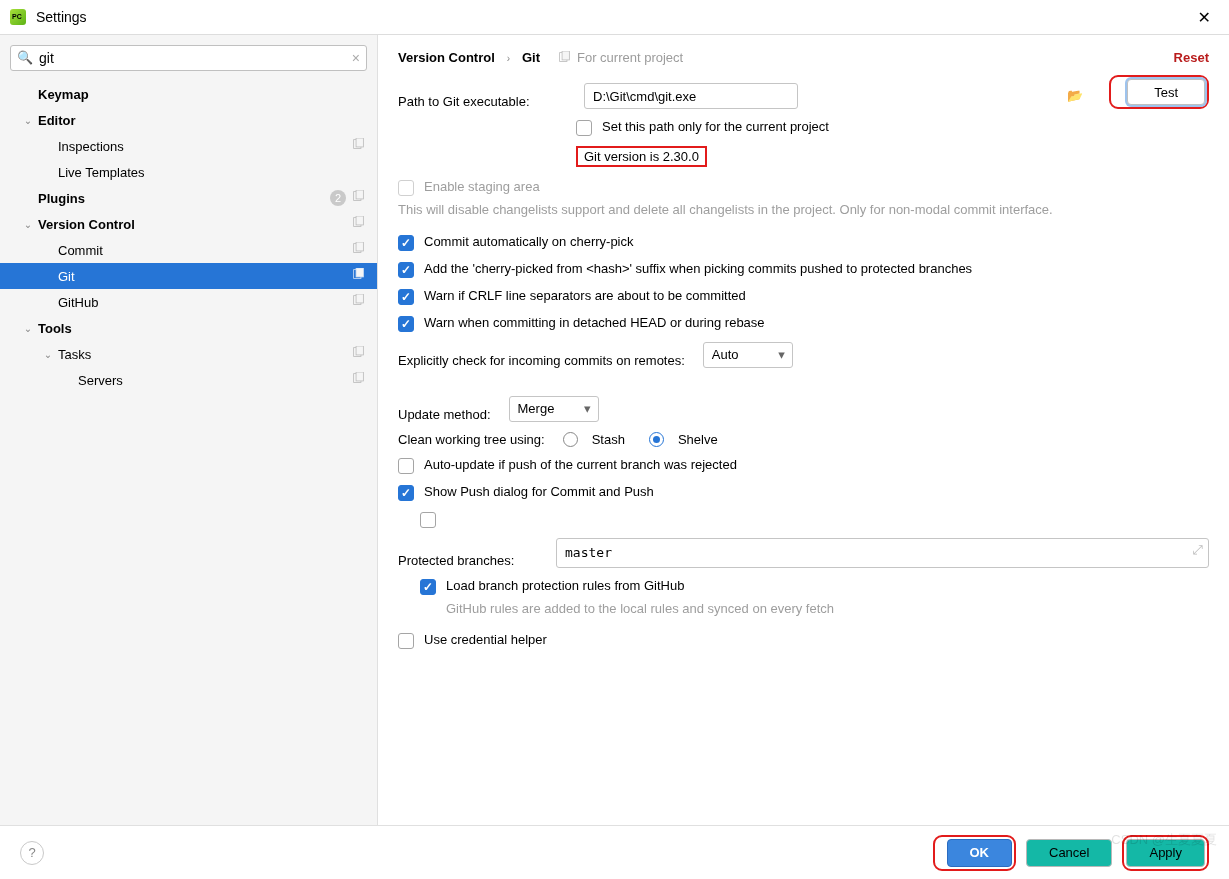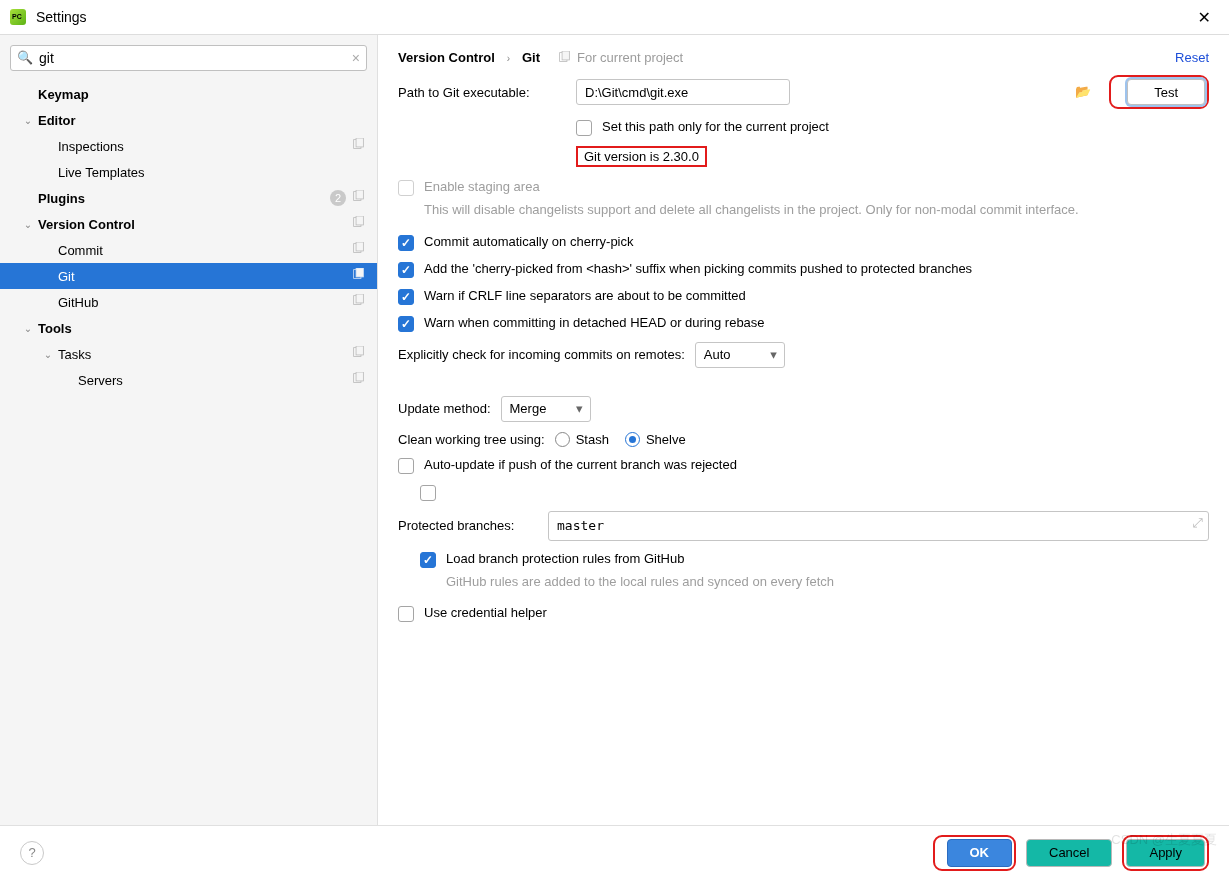--- a/index.html
+++ b/index.html
@@ -31,41 +31,41 @@
 .lvl2 { padding-left: 58px; }
 .sel { background:#2675d6; color:#fff; }
 .sel .cp { color:#cfe0f5; }
 
 .content { flex:1; display:flex; flex-direction:column; min-width:0; }
 .hdr { display:flex; align-items:center; padding: 14px 20px 10px 20px; }
 .crumbs { font-size:14px; }
 .crumbs b { font-weight:bold; }
 .crumbs .sep { color:#888; margin:0 8px; font-size:10px; }
 .forproj { color:#9c9c9c; margin-left:18px; display:flex; align-items:center; gap:6px; }
-.reset { margin-left:auto; color:#1d4ed8; font-weight:normal; cursor:pointer; }
+.reset { margin-left:auto; color:#b91c1c; font-weight:bold; cursor:pointer; }
 
 .body { flex:1; overflow:auto; padding: 0 20px 10px 20px; }
-.row { display:flex; align-items:center; margin-bottom:10px; }
+.row { display:flex; align-items:flex-end; margin-bottom:10px;gap:8px; }
 .lblw { width: 178px; }
 .txtin { flex:1; height:26px; border:1px solid #c5c5c5; border-radius:3px; padding:0 28px 0 8px; font-size:13px; }
 .fieldwrap { flex:1; position:relative; }
 .fieldwrap .fldicon { position:absolute; right:6px; top:5px; color:#b8b8b8; }
 .btn { height:26px; border:1px solid #c0c0c0; border-radius:4px; background:#fff; padding:0 26px; cursor:pointer; font-size:13px; margin-left:14px; box-shadow: 0 0 0 2px #9ec3ed;}
 .redbox { border:2px solid #e21b1b; padding:2px; border-radius:9px; }
 .versrow { margin-left:178px; margin-bottom:12px;}
 .versbox { border:2px solid #e21b1b; display:inline-block; padding:1px 6px; font-size:13px;}
 .chkrow { display:flex; align-items:flex-start; margin-bottom:10px; }
 .chkrow.ind { margin-left:22px; }
 .chk { width:16px; height:16px; border:1px solid #a5a5a5; border-radius:3px; margin-right:10px; display:flex; align-items:center; justify-content:center; background:#fff; flex-shrink:0; margin-top:1px;}
 .chk.on { background:#2675d6; border-color:#2675d6; }
 .chk.on::after { content:"✓"; color:#fff; font-size:12px; font-weight:bold; }
 .chk.dis { border-color:#d0d0d0; }
 .chktxt {}
 .dis .chktxt, .disabled { color:#9e9e9e; }
-.help { color:#9e9e9e; margin-left:26px; margin-top:-6px; margin-bottom:14px; line-height:1.5; }
+.help { color:#9e9e9e; margin-top:-6px; margin-bottom:14px; line-height:1.5; }
 .sel-box { height:26px; border:1px solid #c5c5c5; border-radius:3px; background:#fff; padding:0 26px 0 8px; position:relative; display:inline-flex; align-items:center; min-width:90px; cursor:pointer;}
 .sel-box::after{ content:"▾"; position:absolute; right:7px; color:#666; }
 .radio { width:15px;height:15px;border:1px solid #888;border-radius:50%;margin-right:6px;display:inline-flex;align-items:center;justify-content:center; }
 .radio.on::after{content:"";width:7px;height:7px;background:#2675d6;border-radius:50%;}
 .radio.on{border-color:#2675d6;}
 .rlabel{margin-right:16px;}
 .protected { width:100%; height:30px; border:1px solid #c5c5c5; border-radius:3px; padding:2px 8px; font-family:Consolas,monospace; font-size:13px; position:relative;}
 .expand{position:absolute; right:6px; top:4px; color:#bbb; font-size:13px;}
 
 .footer { border-top:1px solid #e0e0e0; height:54px; display:flex; align-items:center; padding:0 20px; }
@@ -259,20 +259,24 @@
         <span class="radio"></span>
           <span class="rlabel">Stash</span>
         <span class="radio on"></span>
           <span class="rlabel">Shelve</span>
       </div>
 
       <div class="chkrow">
           <span class="chk"></span>
           <span class="chktxt">Auto-update if push of the current branch was rejected</span>
         </div>
+      <div class="chkrow">
+          <span class="chk on"></span>
+          <span class="chktxt">Show Push dialog for Commit and Push</span>
+        </div>
       <div class="chkrow ind">
           <span class="chk"></span>
         </div>
 
       <div class="row">
         <span style="width:150px;">Protected branches:</span>
         <div style="flex:1; position:relative;">
           <input class="protected" type="text" value="master" style="">
           <span class="expand">⤢</span>
         </div>

